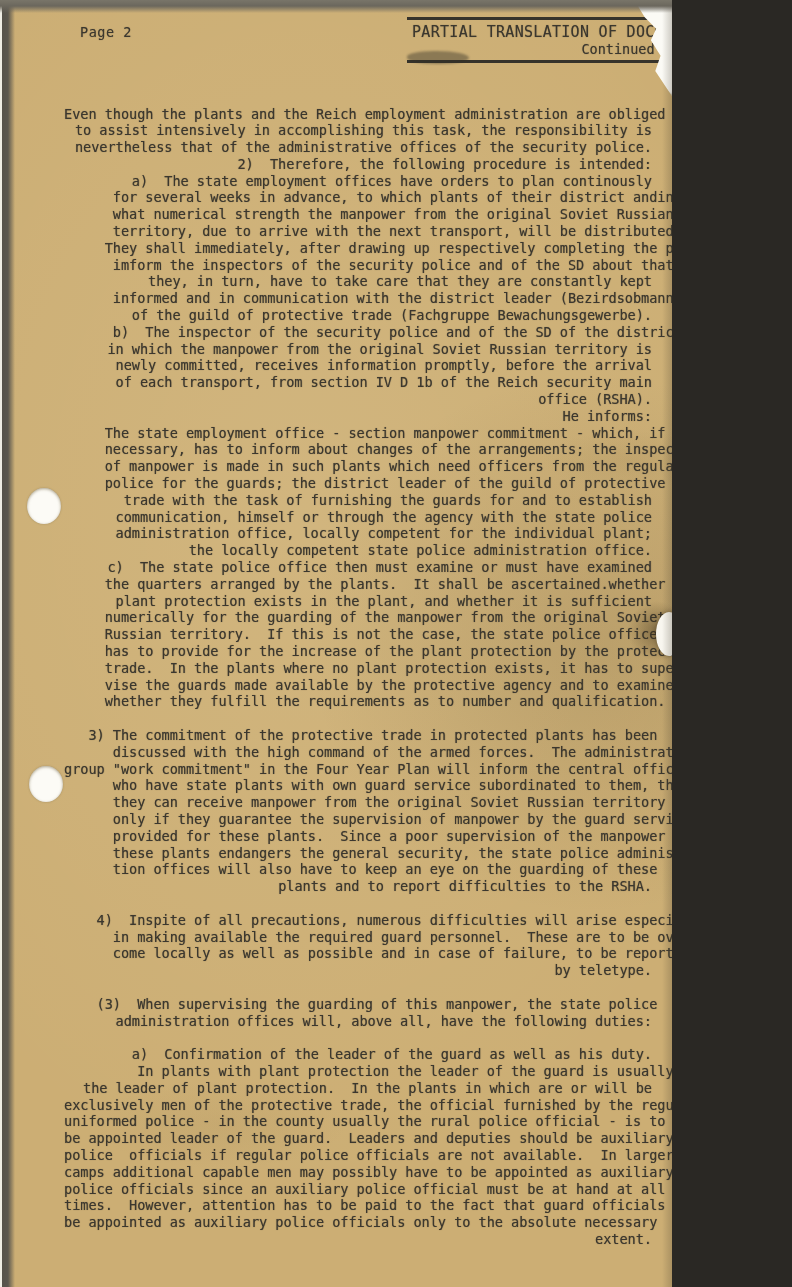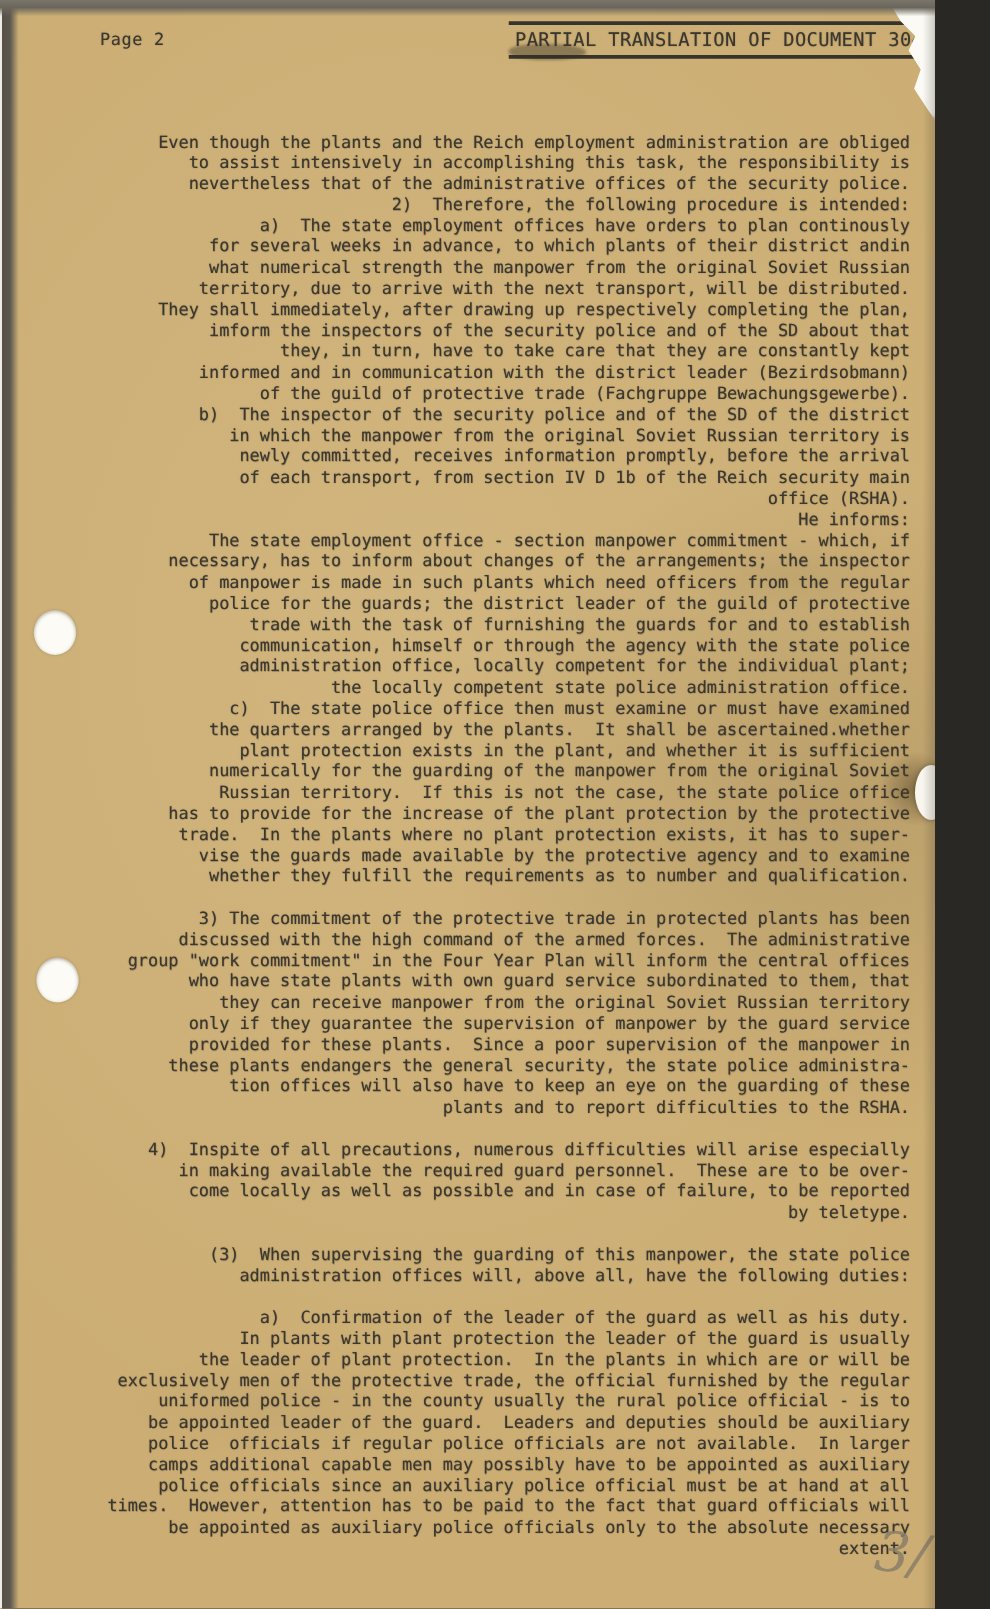--- a/index.html
+++ b/index.html
@@ -1,18 +1,18 @@
 <!DOCTYPE html>
 <html style="--paper: #ccae74; --ink: #3b372e; --pencil: #8a7f68;"><head>
 <meta charset="utf-8">
 <style>
   html, body { margin: 0; padding: 0; background: #2a2824; }
   .scan {
     position: relative;
-    width: 748px; height: 1287px;
+    width: 672px; height: 1287px;
     overflow: hidden;
     background:
       radial-gradient(ellipse 120% 90% at 45% 40%, rgba(255,245,215,0.10), rgba(0,0,0,0) 60%),
       radial-gradient(ellipse 60% 30% at 88% 50%, rgba(92,74,40,0.18), rgba(0,0,0,0) 70%),
       radial-gradient(ellipse 140% 120% at 50% 50%, var(--paper, #ccae74) 60%, #bfa066 100%);
     font-family: "DejaVu Sans Mono", "Liberation Mono", monospace;
     color: var(--ink, #3b372e);
   }
   
   .edge-left {
@@ -121,20 +121,21 @@
 
 <div class="scan">
 
   <div class="stain-1"></div>
   <div class="stain-2"></div>
 
   <div class="page-label">Page 2</div>
 
   <div class="header-block">
     <div class="header-title">PARTIAL TRANSLATION OF DOCUMENT 3040 PS</div>
+    <div class="header-subtitle">Continued</div>
     <div class="header-smudge"></div>
   </div>
 
   <pre class="typewritten-body">Even though the plants and the Reich employment administration are obliged
 to assist intensively in accomplishing this task, the responsibility is
 nevertheless that of the administrative offices of the security police.
    2)  Therefore, the following procedure is intended:
       a)  The state employment offices have orders to plan continously
       for several weeks in advance, to which plants of their district andin
       what numerical strength the manpower from the original Soviet Russian

